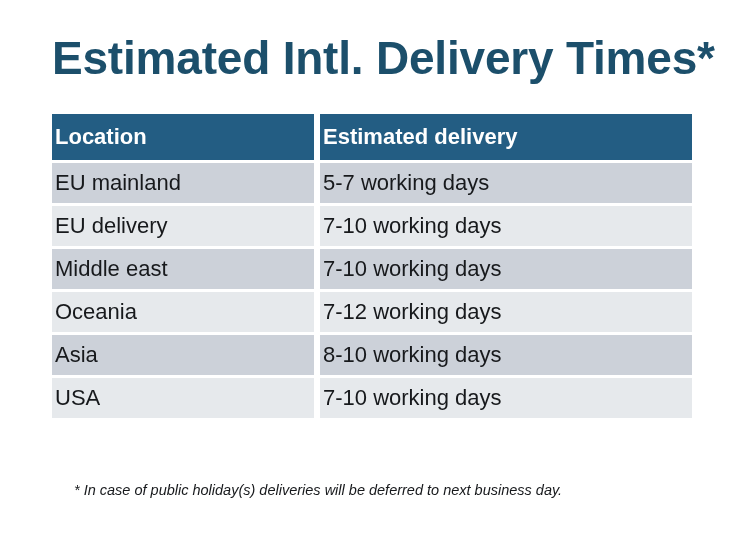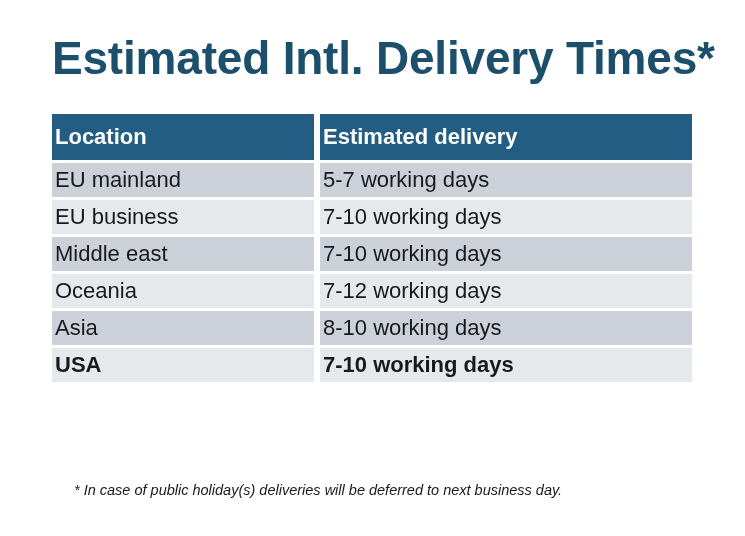--- a/index.html
+++ b/index.html
@@ -38,25 +38,24 @@
     position: absolute;
     left: 52px;
     top: 114px;
     width: 640px;
   }
 
   .table-row {
     display: flex;
     width: 100%;
     margin-bottom: 3px;
-    height: 34px;
+    height: 40px;
   }
   .table-row:last-child {
     margin-bottom: 12px;
-    font-weight: bold;
   }
 
   .cell {
     display: flex;
     align-items: center;
     height: 100%;
     box-sizing: border-box;
     padding-left: 3px;
     padding-right: 10px;
     font-size: 22px;
@@ -119,21 +118,21 @@
       <div class="cell col-location">Location</div>
       <div class="cell col-delivery">Estimated delivery</div>
     </div>
 
     <div class="table-row row-dark">
       <div class="cell col-location">EU mainland</div>
       <div class="cell col-delivery">5-7 working days</div>
     </div>
 
     <div class="table-row row-light">
-      <div class="cell col-location">EU business</div>
+      <div class="cell col-location">EU delivery</div>
       <div class="cell col-delivery">7-10 working days</div>
     </div>
 
     <div class="table-row row-dark">
       <div class="cell col-location">Middle east</div>
       <div class="cell col-delivery">7-10 working days</div>
     </div>
 
     <div class="table-row row-light">
       <div class="cell col-location">Oceania</div>

